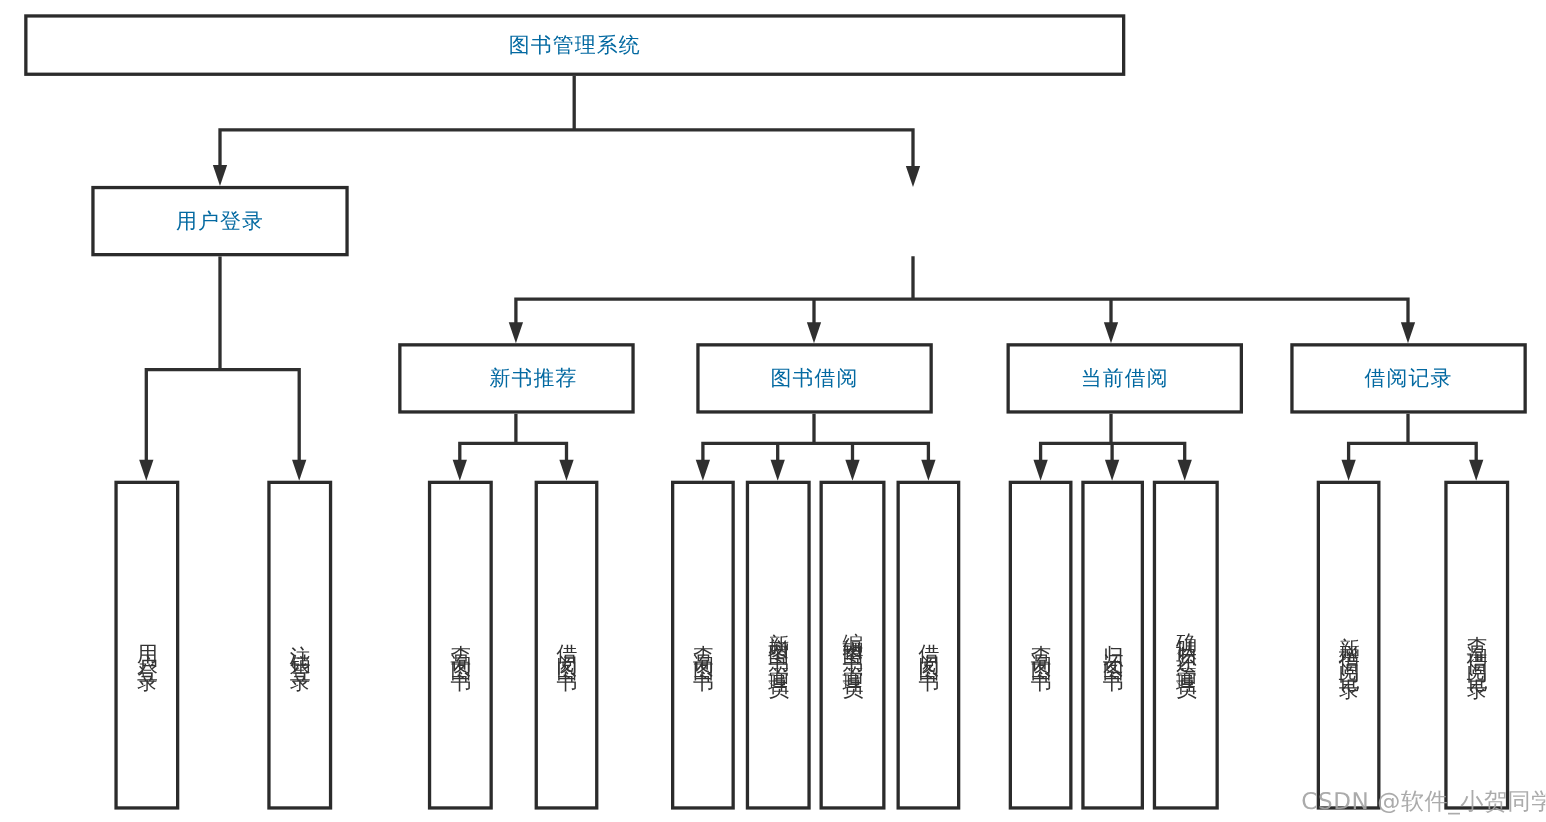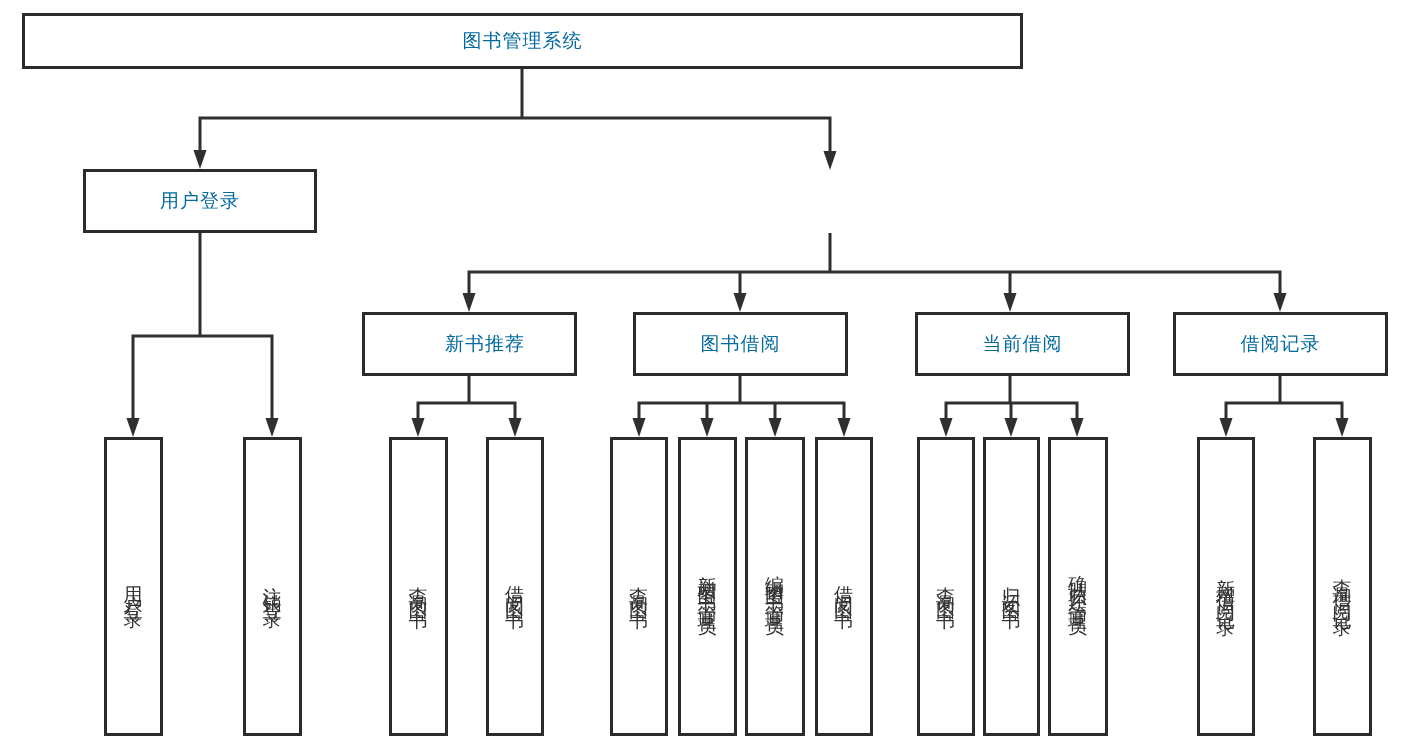--- a/index.html
+++ b/index.html
@@ -125,14 +125,15 @@
   <div class="vbox" style="left:745px; top:437px; width:60px; height:299px; letter-spacing:6px;">编辑图书（管理员）</div>
   <div class="vbox" style="left:815px; top:437px; width:58px; height:299px;">借阅图书</div>
 
   <div class="vbox" style="left:917px; top:437px; width:58px; height:299px;">查询图书</div>
   <div class="vbox" style="left:983px; top:437px; width:57px; height:299px;">归还图书</div>
   <div class="vbox" style="left:1048px; top:437px; width:60px; height:299px; letter-spacing:6px;">确认归还（管理员）</div>
 
   <div class="vbox" style="left:1197px; top:437px; width:58px; height:299px;">新增借阅记录</div>
   <div class="vbox" style="left:1313px; top:437px; width:59px; height:299px;">查询借阅记录</div>
 
+  <div class="watermark">CSDN @软件_小贺同学</div>
 
 </div>
 
 </body></html>

